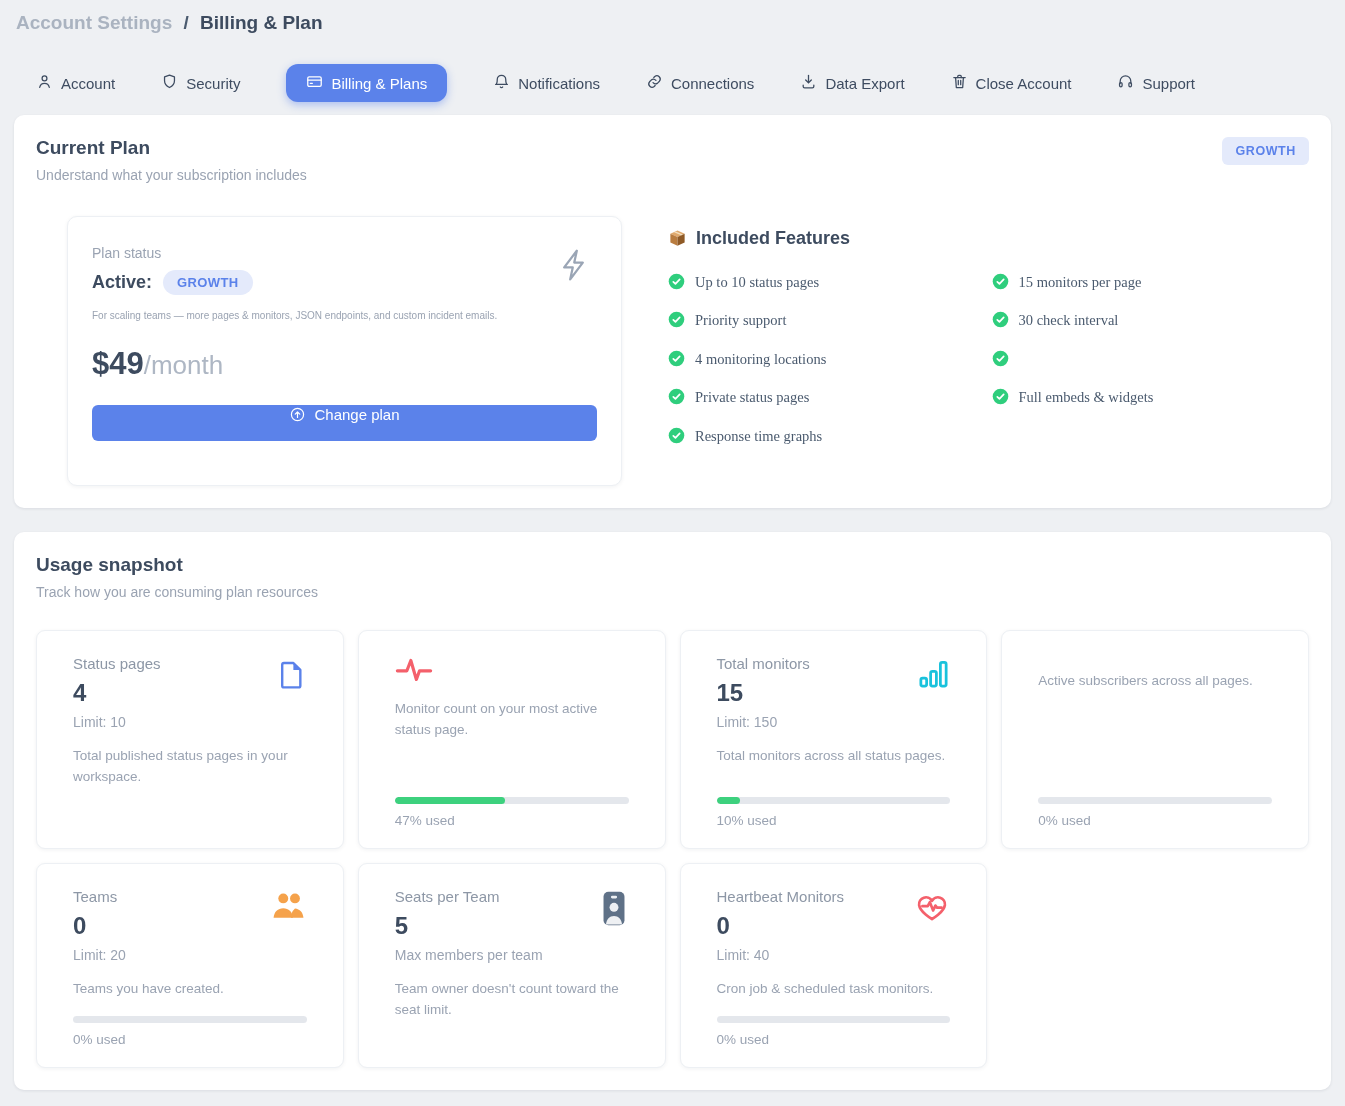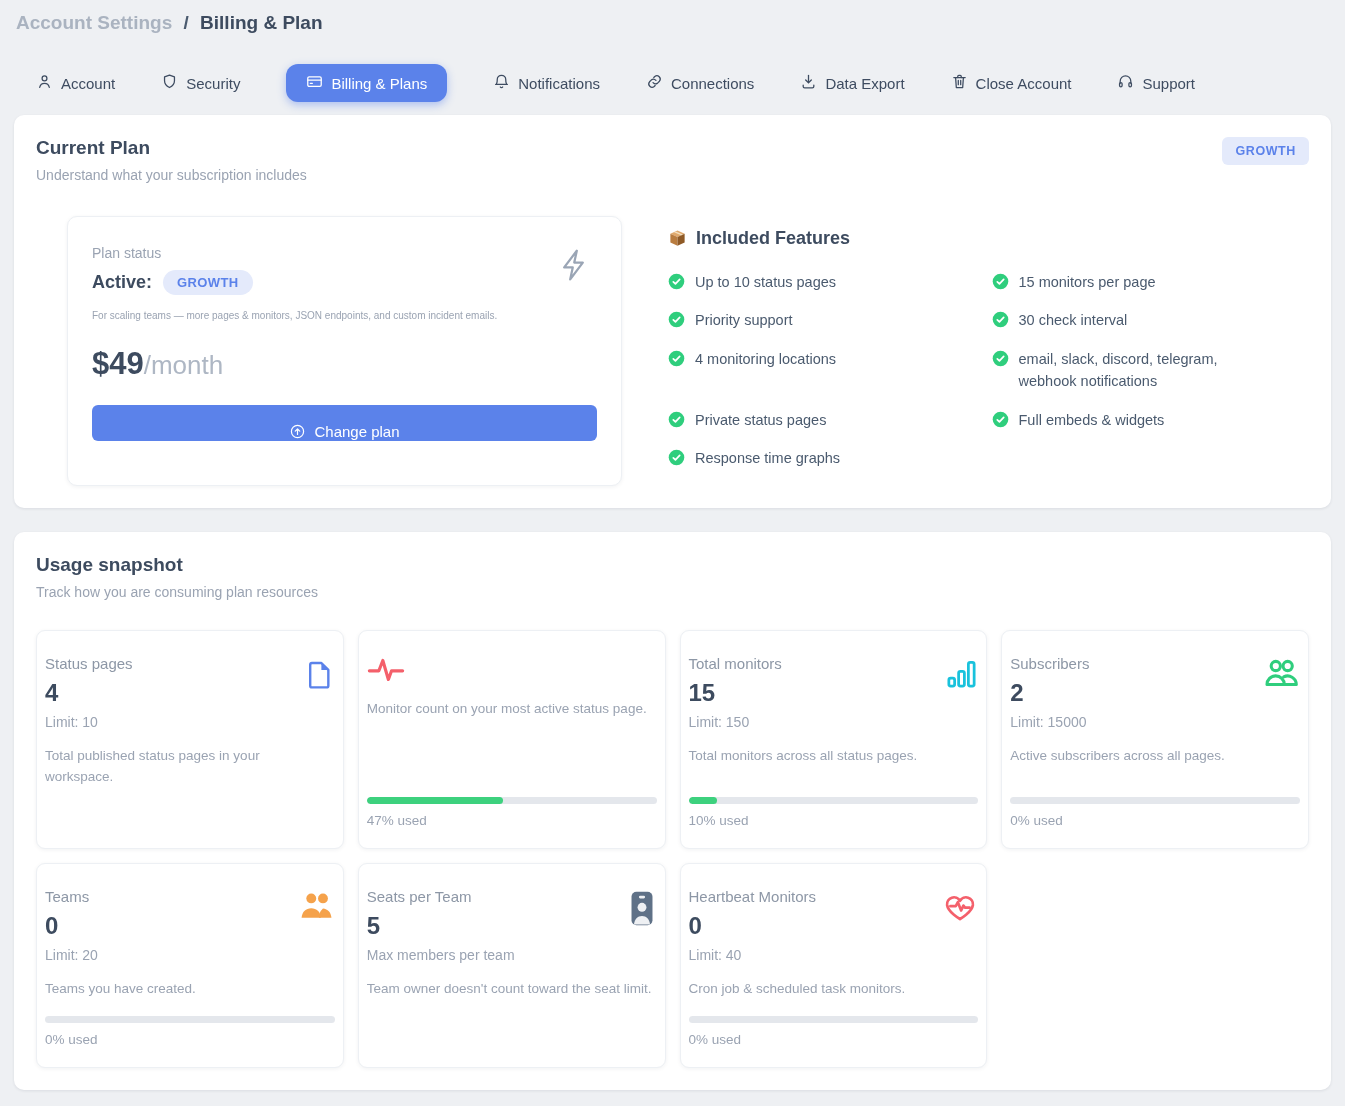--- a/index.html
+++ b/index.html
@@ -41,34 +41,34 @@
   .ps-active { display:flex; align-items:center; gap:11px; margin-top:9px; }
   .ps-active-text { font-size:18px; font-weight:700; color:#3d4b5f; }
   .pill { background:#e4eafb; color:#5b82ea; font-size:13px; font-weight:600; letter-spacing:.4px;
           padding:5px 14px; border-radius:14px; }
   .bolt-icon { position:absolute; top:28px; right:28px; }
   .ps-desc { font-size:10px; color:#9aa3b2; line-height:1.6; margin-top:13px; max-width:430px; }
   .price { margin-top:22px; }
   .price-main { font-size:31px; font-weight:700; color:#3d4b5f; }
   .price-suffix { font-size:26px; font-weight:300; color:#aeb7c4; }
   .change-btn { margin-top:23px; width:100%; height:36px; background:#5b82ea; color:#fff; border:none;
-                border-radius:6px; font-size:15px; font-family:inherit; display:flex; align-items:flex-end;
+                border-radius:6px; font-size:15px; font-family:inherit; display:flex; align-items:flex-start;
                 justify-content:center; gap:8px; cursor:pointer; }
 
   
   .features { flex:1; margin-left:46px; padding-top:12px; }
   .features-title { display:flex; align-items:center; gap:9px; font-size:18px; font-weight:700; color:#3d4b5f; }
   .features-grid { display:grid; grid-template-columns:1fr 1fr; column-gap:6px; row-gap:16px; margin-top:22px; }
-  .feature { display:flex; align-items:flex-start; gap:10px; font-size:14.5px; color:#4a5a6e; line-height:1.55; padding-right:30px; }
+  .feature { display:flex; align-items:flex-start; gap:10px; font-size:14.5px; color:#4a5a6e; line-height:1.55; padding-right:30px;font-family:Liberation Serif, serif; }
   .feature .fcheck { flex-shrink:0; margin-top:2px; line-height:0; }
 
   
   .usage-grid { display:grid; grid-template-columns:repeat(4,1fr); gap:14px; margin-top:30px; }
   .mini { background:#fff; border:1px solid #edf0f4; border-radius:9px; box-shadow:0 1px 4px rgba(25,35,55,.06);
-          padding:24px 8px 20px; display:flex; flex-direction:column; min-height:219px; }
+          padding:24px 36px 20px; display:flex; flex-direction:column; min-height:219px; }
   .mini:nth-child(n+5) { min-height:197px; }
   .mini-head { display:flex; justify-content:space-between; align-items:flex-start; }
   .mini-title { font-size:15px; color:#8d97a6; }
   .mini-value { font-size:24px; font-weight:700; color:#3d4b5f; margin-top:7px; }
   .mini-limit { font-size:14px; color:#9aa3b2; margin-top:7px; }
   .mini-icon { line-height:0; margin-top:2px; }
   .mini-desc { font-size:13.5px; color:#9aa3b2; line-height:1.55; margin-top:16px; padding-right:4px; }
   .mini-bottom { margin-top:auto; padding-top:16px; }
   .bar { height:7px; background:#e4e7ec; border-radius:4px; overflow:hidden; }
   .fill { height:100%; width:0; background:#3dd17e; border-radius:4px; }
@@ -228,21 +228,20 @@
                   <circle cx="12" cy="12" r="11" fill="#2fce7d"></circle>
                   <path d="M7.5 12.4l3 3 6-6.4" stroke="#fff" stroke-width="2.4" fill="none" stroke-linecap="round" stroke-linejoin="round"></path>
                 </svg></span>
               <span>4 monitoring locations</span>
             </div>
           <div class="feature">
               <span class="fcheck"><svg width="17" height="17" viewBox="0 0 24 24">
                   <circle cx="12" cy="12" r="11" fill="#2fce7d"></circle>
                   <path d="M7.5 12.4l3 3 6-6.4" stroke="#fff" stroke-width="2.4" fill="none" stroke-linecap="round" stroke-linejoin="round"></path>
                 </svg></span>
-              <span>email, slack, discord, telegram, webhook notifications</span>
             </div>
           <div class="feature">
               <span class="fcheck"><svg width="17" height="17" viewBox="0 0 24 24">
                   <circle cx="12" cy="12" r="11" fill="#2fce7d"></circle>
                   <path d="M7.5 12.4l3 3 6-6.4" stroke="#fff" stroke-width="2.4" fill="none" stroke-linecap="round" stroke-linejoin="round"></path>
                 </svg></span>
               <span>Private status pages</span>
             </div>
           <div class="feature">
               <span class="fcheck"><svg width="17" height="17" viewBox="0 0 24 24">
@@ -321,35 +320,20 @@
         <div class="mini-desc">Total monitors across all status pages.</div>
         <div class="mini-bottom">
           <div class="bar">
               <div class="fill" style="width: 10%;"></div>
             </div>
           <div class="pct">10% used</div>
         </div>
       </div>
 
       <div class="mini">
-        <div class="mini-head">
-          <div>
-            <div class="mini-title">Subscribers</div>
-            <div class="mini-value">2</div>
-            <div class="mini-limit">Limit: 15000</div>
-          </div>
-          <span class="mini-icon">
-            <svg width="37" height="31" viewBox="0 0 24 20" fill="none" stroke="#2fce7d" stroke-width="2" stroke-linecap="round">
-                <circle cx="8.3" cy="5.8" r="3"></circle>
-                <circle cx="16" cy="5.8" r="3"></circle>
-                <path d="M2.6 17.8a5.6 5.6 0 0111.2 0z" stroke-linejoin="round"></path>
-                <path d="M13.4 17.8h8.2a5.6 5.6 0 00-8.2-4.9" stroke-linejoin="round"></path>
-              </svg>
-          </span>
-        </div>
         <div class="mini-desc">Active subscribers across all pages.</div>
         <div class="mini-bottom">
           <div class="bar">
               <div class="fill" style="width: 0%;"></div>
             </div>
           <div class="pct">0% used</div>
         </div>
       </div>
 
       <div class="mini">

